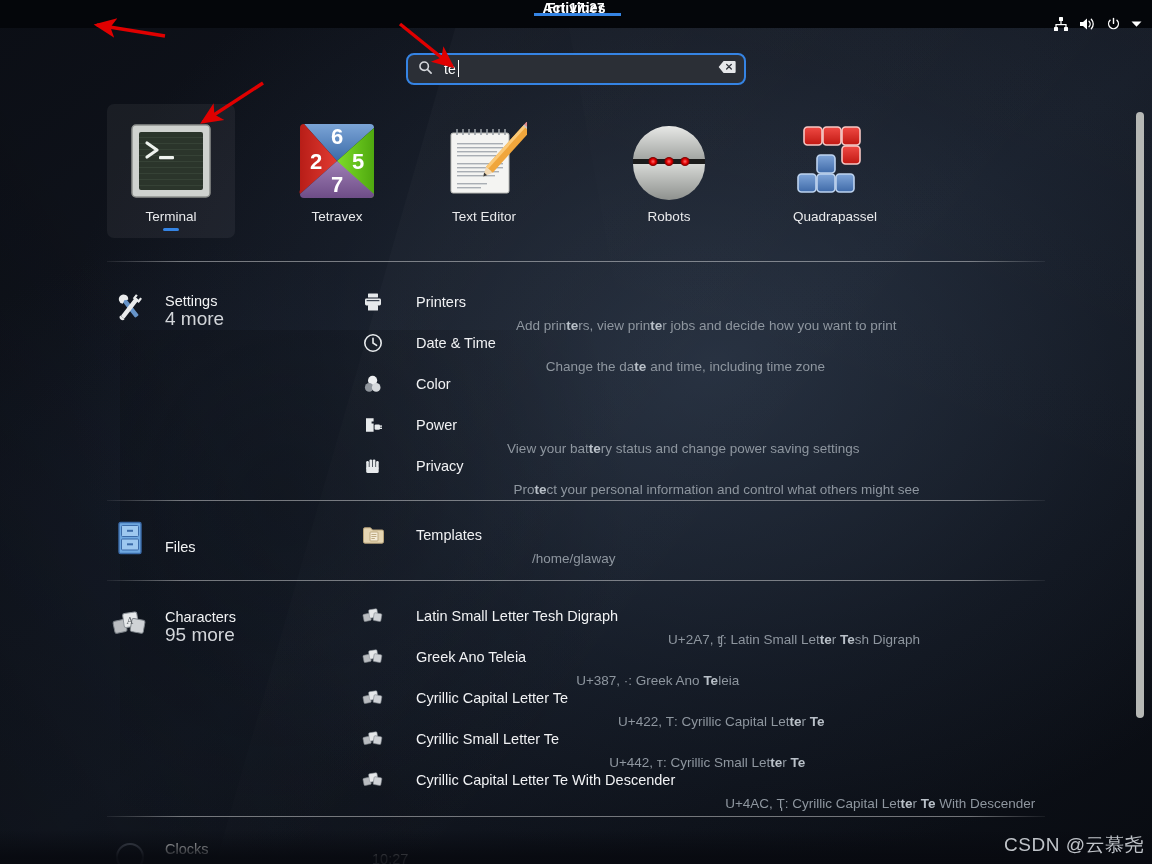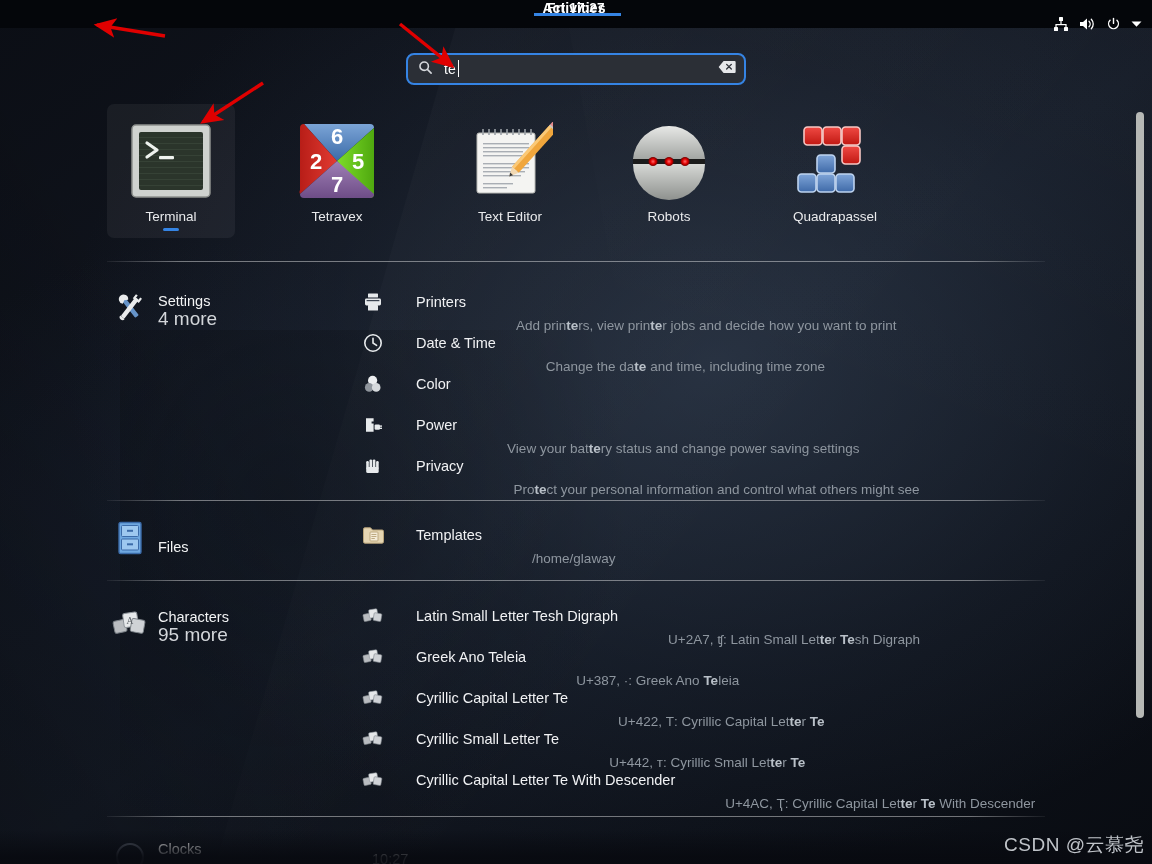--- a/index.html
+++ b/index.html
@@ -80,21 +80,21 @@
   .app .icon-box { width:96px; height:88px; display:flex; align-items:center; justify-content:center; }
   .app .label { margin-top:4px; font-size:13.5px; color:#e9eaec; white-space:nowrap; }
   .app .sel-dot {
     width:16px; height:3px; background:#3584e4; border-radius:2px; margin-top:4px;
   }
 
   
   .divider { position:absolute; left:107px; width:938px; height:1px;
              background: linear-gradient(to right, rgba(255,255,255,0.06), rgba(255,255,255,0.42) 8%, rgba(255,255,255,0.42) 92%, rgba(255,255,255,0.06)); }
   .section { position:absolute; left:0; width:1152px; }
-  .sec-head { position:absolute; left:112px; width:230px; display:flex; align-items:flex-start; gap:10px; }
+  .sec-head { position:absolute; left:112px; width:230px; display:flex; align-items:flex-start; gap:17px; }
   .sec-head .shicon { width:36px; height:36px; flex:0 0 36px; display:flex; align-items:center; justify-content:center; }
   .sec-head .txt { padding-top:2px; }
   .sec-head .t1 { font-size:14.5px; color:#f2f3f4; line-height:18px; }
   .sec-head .t2 { font-size:19px; color:#d3d6da; line-height:18px; }
   .rows { position:absolute; left:360px; }
   .row { display:flex; align-items:center; height:41px;gap:24px; }
   .row .ricon { width:26px; flex:0 0 26px; display:flex; align-items:center; justify-content:center; }
   .row .rname { font-size:14.5px; color:#f1f2f4; margin-left:6px; white-space:nowrap; }
   .row .rdesc { font-size:13.5px; color:#8e969f; margin-left:26px; white-space:nowrap;margin-top:48px; }
   .rdesc b { color:#b9c0c8; font-weight:bold; }
@@ -232,21 +232,21 @@
           <path d="M4 74L41 41l37 33a4 4 0 0 1-4 4H8a4 4 0 0 1-4-4z" fill="url(#tvp)"></path>
           <text x="41" y="24" font-family="Liberation Sans, sans-serif" font-size="22" font-weight="bold" fill="#ffffff" text-anchor="middle">6</text>
           <text x="20" y="49" font-family="Liberation Sans, sans-serif" font-size="22" font-weight="bold" fill="#ffffff" text-anchor="middle">2</text>
           <text x="62" y="49" font-family="Liberation Sans, sans-serif" font-size="22" font-weight="bold" fill="#ffffff" text-anchor="middle">5</text>
           <text x="41" y="72" font-family="Liberation Sans, sans-serif" font-size="22" font-weight="bold" fill="#ffffff" text-anchor="middle">7</text>
         </svg>
       </div>
       <div class="label">Tetravex</div>
     </div>
 
-    <div class="app" style="left:339px;">
+    <div class="app" style="left:313px;">
       <div class="icon-box">
         <svg width="86" height="80" viewBox="0 0 86 80">
           <rect x="10" y="12" width="58" height="60" rx="2" fill="#f4f4f2" stroke="#b9bab6" stroke-width="1"></rect>
           <g stroke="#9aa0a6" stroke-width="1.6">
             <path d="M16 14v-6M22 14v-6M28 14v-6M34 14v-6M40 14v-6M46 14v-6M52 14v-6M58 14v-6M64 14v-6"></path>
           </g>
           <g fill="#a9aeb4">
             <rect x="16" y="22" width="46" height="1.4"></rect>
               <rect x="16" y="26" width="46" height="1.4"></rect>
             <rect x="16" y="30" width="40" height="1.4"></rect>

